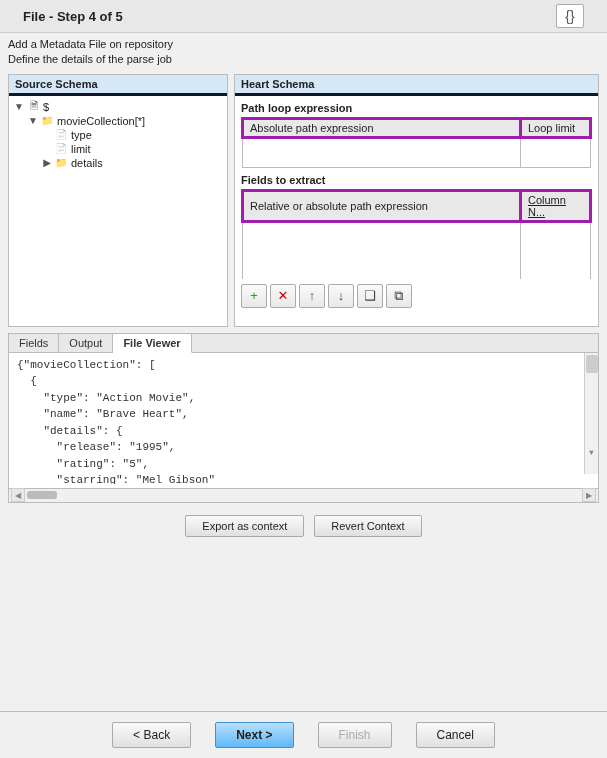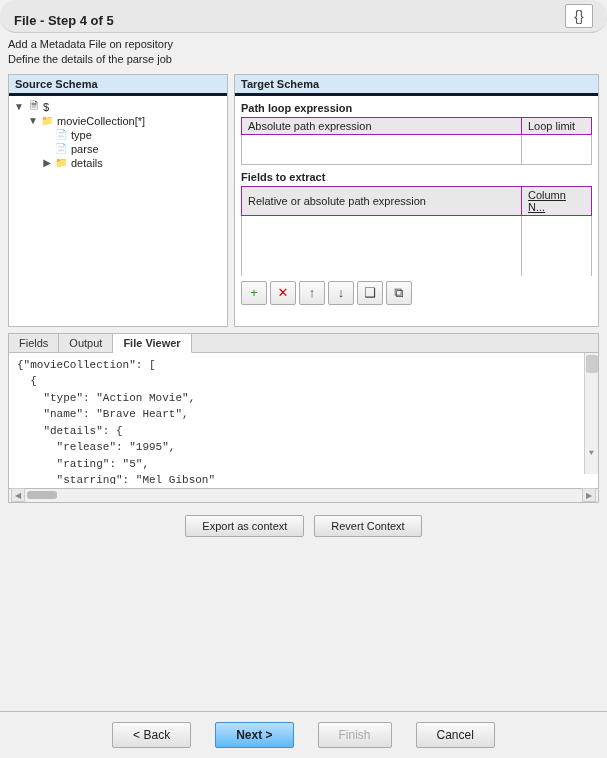--- a/index.html
+++ b/index.html
@@ -15,25 +15,24 @@
     .main-window {
       width: 607px;
       height: 758px;
       background: #f0f0f0;
       display: flex;
       flex-direction: column;
     }
     .title-bar {
       background: #e8e8e8;
       border-bottom: 1px solid #ccc;
-      padding: 4px 14px;
-      display: flex;
-      align-items: flex-end;
+      padding: 4px 23px;
+      display: flex;
+      align-items: center;
       justify-content: space-between;
-      border-radius: 16px;
     }
     .title-bar-left {
       font-size: 13px;
       font-weight: bold;
       color: #222;
     }
     .title-bar-icon {
       width: 28px;
       height: 24px;
       border: 1px solid #aaa;
@@ -128,21 +127,21 @@
       margin-bottom: 3px;
     }
     .grid-table {
       width: 100%;
       border-collapse: collapse;
       border: 1px solid #bbb;
       font-size: 11px;
     }
     .grid-table th {
       background: #e8e8e8;
-      border: 1px solid #a21caf;
+      border: 3px solid #a21caf;
       padding: 2px 6px;
       text-align: left;
       font-weight: normal;
       color: #222;
     }
     .grid-table td {
       border: 1px solid #bbb;
       padding: 2px 6px;
       height: 18px;
     }
@@ -325,34 +324,34 @@
 
         <div class="tree-item indent2">
           <span class="tree-toggle"></span>
           <span class="tree-icon">📄</span>
           <span class="tree-label">type</span>
         </div>
 
         <div class="tree-item indent2">
           <span class="tree-toggle"></span>
           <span class="tree-icon">📄</span>
-          <span class="tree-label">parse</span>
+          <span class="tree-label">limit</span>
         </div>
 
         <div class="tree-item indent2">
           <span class="tree-toggle">▶</span>
           <span class="tree-icon">📁</span>
           <span class="tree-label">details</span>
         </div>
 
       </div>
     </div>
 
     <div class="panel-box target-schema-panel">
-      <div class="panel-title">Target Schema</div>
+      <div class="panel-title">Heart Schema</div>
       <div class="target-inner">
 
         <div class="section-label">Path loop expression</div>
         <div>
           <table class="grid-table">
             <thead>
               <tr>
                 <th>Absolute path expression</th>
                 <th style="width:70px;">Loop limit</th>
               </tr>

